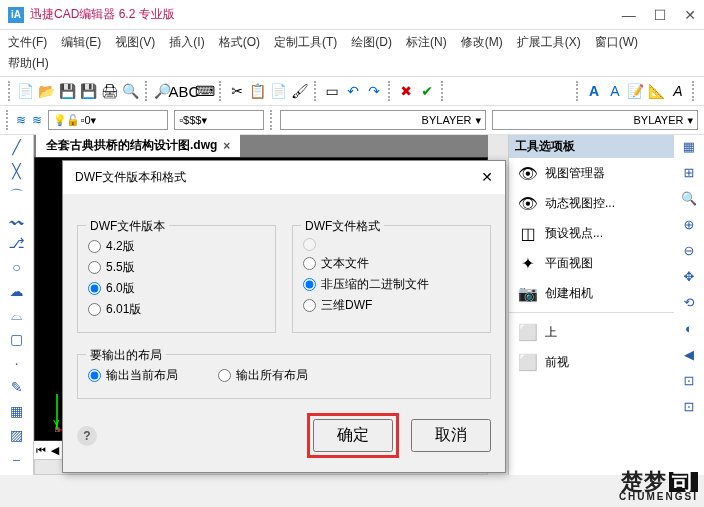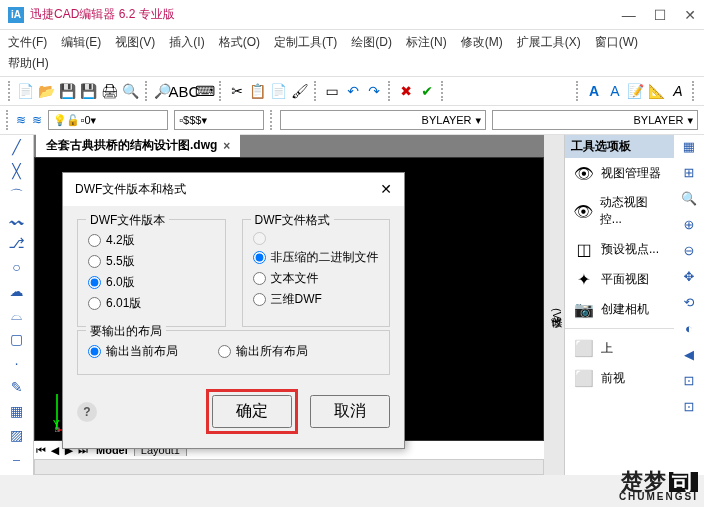--- a/index.html
+++ b/index.html
@@ -33,39 +33,39 @@
 .canvas .axis-y { position: absolute; left: 18px; bottom: 10px; color: #0f0; font-size: 10px; }
 .canvas .axis-x { position: absolute; left: 50px; bottom: 2px; color: #f00; font-size: 10px; }
 .canvas .axis { position: absolute; left: 20px; bottom: 8px; }
 .canvas .arc { position: absolute; left: 140px; bottom: 0; width: 220px; height: 40px; border: 1px solid #f00; border-bottom: none; border-radius: 110px 110px 0 0; }
 .modeltabs { height: 18px; background: #fff; display: flex; align-items: center; font-size: 11px; }
 .modeltabs .mt { padding: 0 6px; border-right: 1px solid #999; background: #eee; }
 .modeltabs .mt.active { background: #fff; font-weight: bold; }
 .modeltabs .arrows { display: flex; }
 .modeltabs .arrows span { width: 14px; text-align: center; cursor: pointer; }
 
-.rightpanel { width: 160px; background: #f5f5f5; display: flex; }
+.rightpanel { width: 216px; background: #f5f5f5; display: flex; }
 .sidetabs { width: 20px; background: #e8e8e8; display: flex; flex-direction: column; align-items: center; padding-top: 20px; gap: 30px; font-size: 11px; writing-mode: vertical-rl; }
 .palette { flex: 1; background: #fff; border-left: 1px solid #ccc; }
 .palette .ptitle { background: #c8d8e8; padding: 3px 6px; font-weight: bold; font-size: 12px; }
 .palette .pitem { display: flex; align-items: center; gap: 6px; padding: 6px 8px; cursor: pointer; }
 .palette .pitem .picon { width: 22px; height: 18px; display: inline-flex; align-items: center; justify-content: center; font-size: 16px; }
 .palette hr { border: none; border-top: 1px solid #ddd; margin: 4px 0; }
 .righttools { width: 30px; background: #fff; display: flex; flex-direction: column; align-items: center; padding-top: 4px; gap: 8px; }
 .righttools .rt { width: 20px; height: 18px; cursor: pointer; color: #2a5cad; font-size: 13px; text-align: center; }
 
 .scroll-h { height: 16px; background: #e8e8e8; border: 1px solid #ccc; }
 
 
-.dialog { position: absolute; left: 62px; top: 172px; width: 343px; background: #f0f0f0; border: 1px solid #888; box-shadow: 2px 2px 8px rgba(0,0,0,.3); }
+.dialog { position: absolute; left: 62px; top: 160px; width: 444px; background: #f0f0f0; border: 1px solid #888; box-shadow: 2px 2px 8px rgba(0,0,0,.3); }
 .dialog .dtitle { padding: 8px 12px; font-size: 12px; display: flex; justify-content: space-between; background: #fff; }
 .dialog .dtitle .dclose { cursor: pointer; font-size: 14px; }
 .dialog .dbody { padding: 10px 14px 14px; }
 .dialog .row { display: flex; gap: 16px; }
-.dialog .group { flex: 1; border: 1px solid #ccc; padding: 8px 10px 10px; position: relative; margin-top: 3px; }
+.dialog .group { flex: 1; border: 1px solid #ccc; padding: 8px 10px 10px; position: relative; margin-top: 21px; }
 .dialog .group .glabel { position: absolute; top: -8px; left: 8px; background: #f0f0f0; padding: 0 4px; font-size: 12px; }
 .dialog .radio { display: flex; align-items: center; gap: 5px; margin: 4px 0; font-size: 12px; cursor: pointer; }
 .dialog .radio input { margin: 0; }
 .dialog .radio.disabled { color: #999; }
 .dialog .dbuttons { display: flex; justify-content: flex-end; align-items: center; gap: 12px; margin-top: 14px; }
 .dialog .help { width: 20px; height: 20px; border-radius: 50%; background: #ddd; color: #555; display: inline-flex; align-items: center; justify-content: center; margin-right: auto; cursor: pointer; font-weight: bold; }
 .dialog button { padding: 4px 22px; font-size: 16px; cursor: pointer; }
 .dialog .ok-hl { border: 3px solid #e03030; padding: 3px; }
 
 .watermark { position: absolute; right: 6px; bottom: 6px; font-size: 22px; font-weight: 900; color: #222; font-family: Arial; letter-spacing: 1px; text-align: right; line-height: 0.9; margin-left: 16px; }
@@ -277,26 +277,26 @@
             <input type="radio" name="v" style="">
             <span>6.01版</span>
           </label>
       </div>
       <div class="group">
         <span class="glabel">DWF文件格式</span>
         <label class="radio disabled">
             <input type="radio" name="f" disabled="" style="">
           </label>
         <label class="radio">
+            <input type="radio" name="f" style="">
+            <span>文本文件</span>
+          </label>
+        <label class="radio">
             <input type="radio" name="f" checked="" style="">
             <span>非压缩的二进制文件</span>
-          </label>
-        <label class="radio">
-            <input type="radio" name="f" style="">
-            <span>文本文件</span>
           </label>
         <label class="radio">
             <input type="radio" name="f" style="">
             <span>三维DWF</span>
           </label>
       </div>
     </div>
     <div class="row">
       <div class="group" style="flex:1">
         <span class="glabel">要输出的布局</span>

